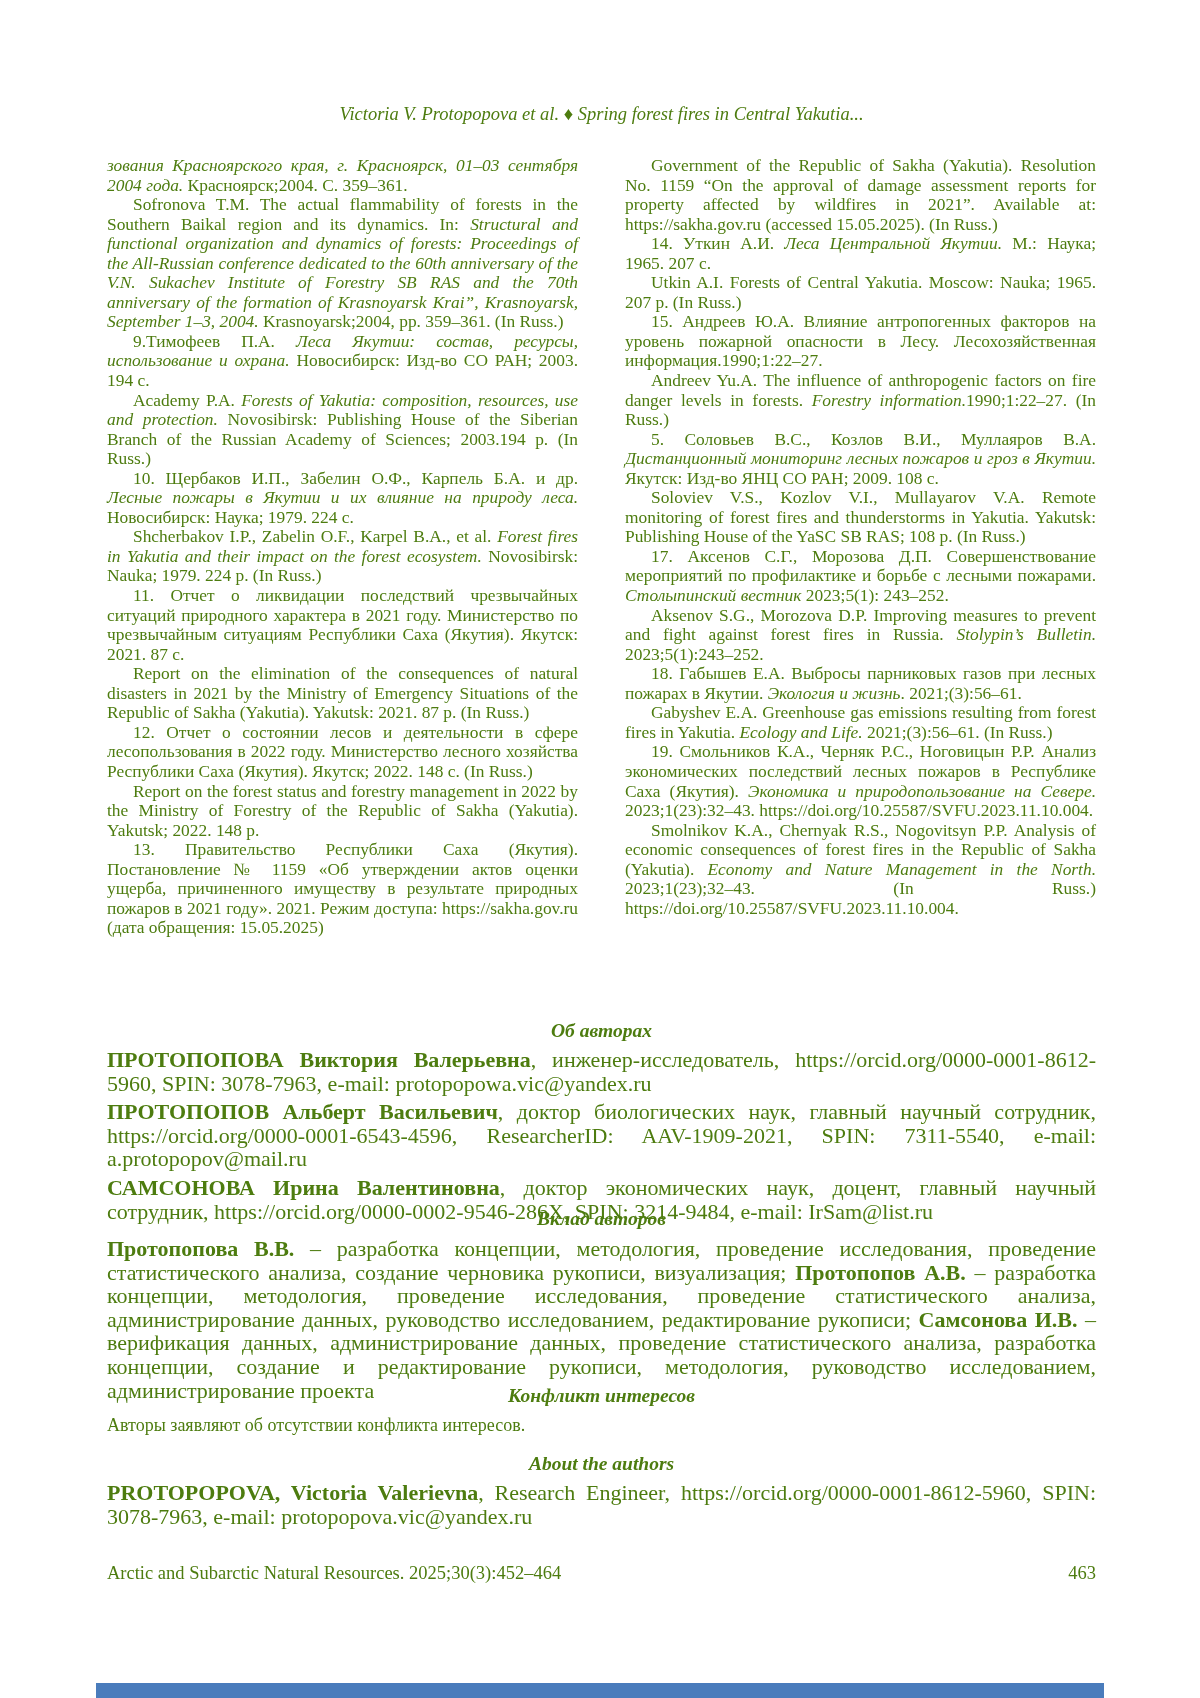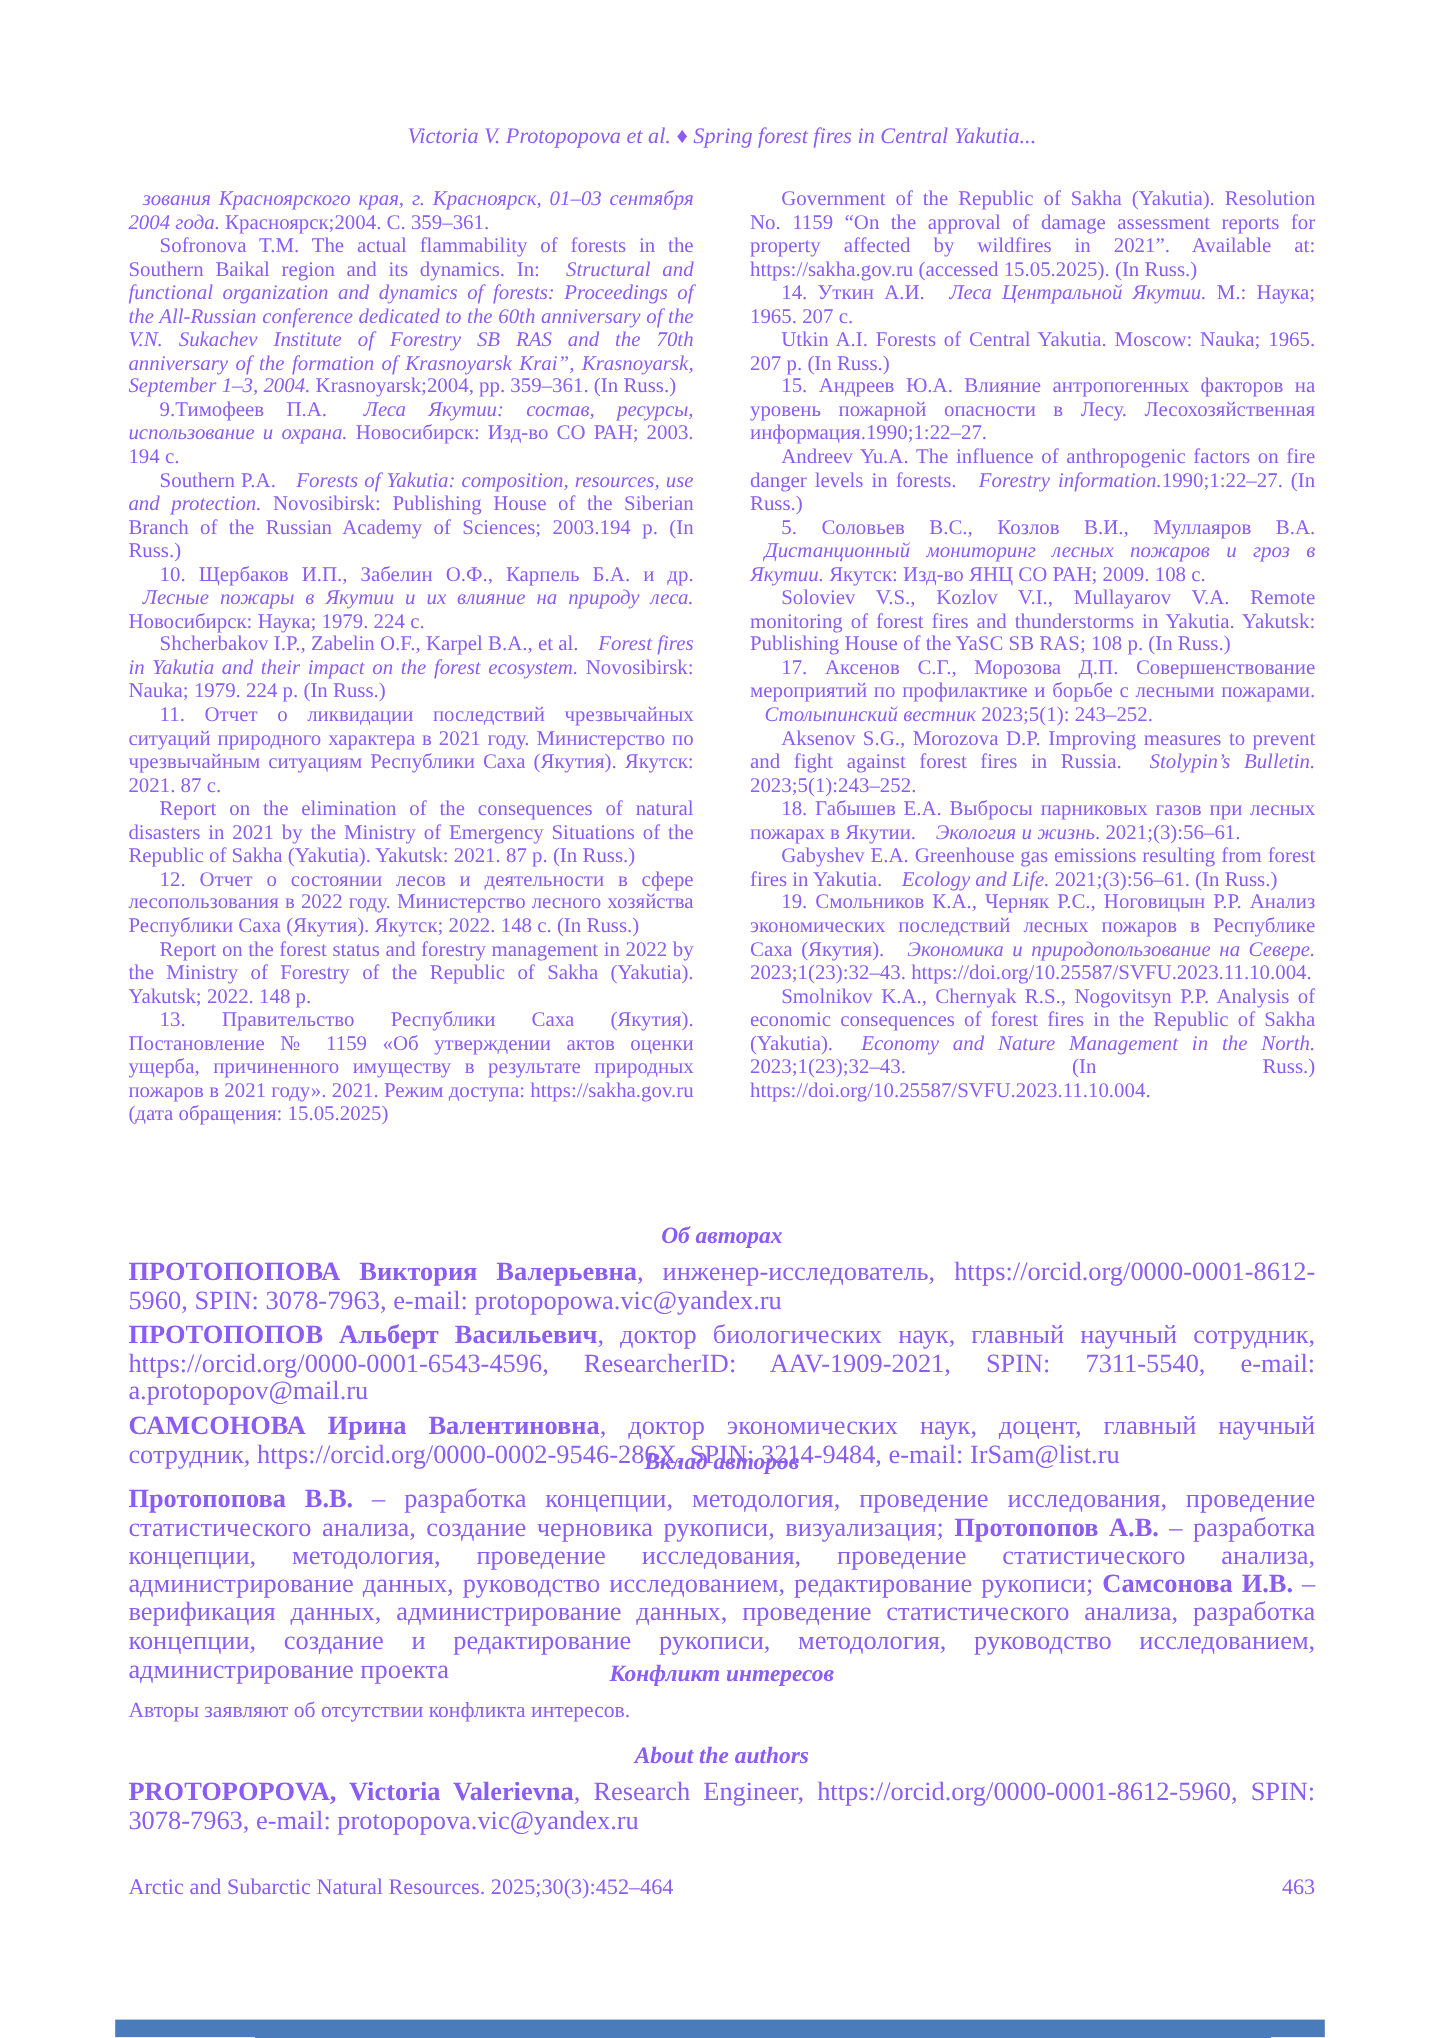--- a/index.html
+++ b/index.html
@@ -1,45 +1,45 @@
 <!DOCTYPE html>
 <html><head>
 <meta charset="utf-8">
 <style>
   html,body{margin:0;padding:0;background:#ffffff;}
   .page{position:relative;width:1200px;height:1698px;background:#ffffff;overflow:hidden;
-        font-family:"Liberation Serif", serif;color:#8b5cf6;}
+        font-family:"Liberation Serif", serif;color:#4d7c0f;}
   .abs{position:absolute;}
   .running-head{top:104px;left:107px;width:989px;text-align:center;font-style:italic;font-size:18.5px;}
   .refs{top:156px;left:107px;width:989px;display:flex;justify-content:space-between;}
   .col{width:471px;text-align:justify;font-size:17.4px;line-height:19.55px;}
   .col p{margin:0;}
   .ind{text-indent:26px;}
-  .it{font-style:italic;margin-left:12px;}
+  .it{font-style:italic;}
   .bd{font-weight:bold;}
   .sec-heading{left:107px;width:989px;text-align:center;font-weight:bold;font-style:italic;font-size:19.5px;line-height:22px;}
   .rich-block{left:107px;width:989px;text-align:justify;font-size:22px;line-height:23.6px;}
   .rich-block p{margin:0 0 5px 0;}
   .plain-text{left:107px;width:989px;font-size:18px;line-height:23.6px;}
   .footer{top:1563px;left:107px;width:989px;display:flex;justify-content:space-between;font-size:18.5px;gap:48px;}
   .bottom-bar{top:1683px;left:96px;width:1008px;height:15px;background:#4a7cbc;}
 </style>
 </head>
 <body>
 
 <div class="page">
 
   <div class="abs running-head">Victoria V. Protopopova et al. ♦ Spring forest fires in Central Yakutia...</div>
 
   <div class="abs refs">
     <div class="col">
         <p><span class="it">зования Красноярского края, г. Красноярск, 01–03 сентября 2004 года.</span><span> Красноярск;2004. С. 359–361.</span></p>
         <p class="ind"><span>Sofronova T.M. The actual flammability of forests in the Southern Baikal region and its dynamics. In: </span><span class="it">Structural and functional organization and dynamics of forests: Proceedings of the All-Russian conference dedicated to the 60th anniversary of the V.N. Sukachev Institute of Forestry SB RAS and the 70th anniversary of the formation of Krasnoyarsk Krai”, Krasnoyarsk, September 1–3, 2004.</span><span> Krasnoyarsk;2004, pp. 359–361. (In Russ.)</span></p>
         <p class="ind"><span>9.Тимофеев П.А. </span><span class="it">Леса Якутии: состав, ресурсы, использование и охрана.</span><span> Новосибирск: Изд-во СО РАН; 2003. 194 с.</span></p>
-        <p class="ind"><span>Southern P.A. </span><span class="it">Forests of Yakutia: composition, resources, use and protection.</span><span> Novosibirsk: Publishing House of the Siberian Branch of the Russian Academy of Sciences; 2003.194 p. (In Russ.)</span></p>
+        <p class="ind"><span>Academy P.A. </span><span class="it">Forests of Yakutia: composition, resources, use and protection.</span><span> Novosibirsk: Publishing House of the Siberian Branch of the Russian Academy of Sciences; 2003.194 p. (In Russ.)</span></p>
         <p class="ind"><span>10. Щербаков И.П., Забелин О.Ф., Карпель Б.А. и др. </span><span class="it">Лесные пожары в Якутии и их влияние на природу леса.</span><span> Новосибирск: Наука; 1979. 224 с.</span></p>
         <p class="ind"><span>Shcherbakov I.P., Zabelin O.F., Karpel B.A., et al. </span><span class="it">Forest fires in Yakutia and their impact on the forest ecosystem.</span><span> Novosibirsk: Nauka; 1979. 224 p. (In Russ.)</span></p>
         <p class="ind"><span>11. Отчет о ликвидации последствий чрезвычайных ситуаций природного характера в 2021 году. Министерство по чрезвычайным ситуациям Республики Саха (Якутия). Якутск: 2021. 87 с.</span></p>
         <p class="ind"><span>Report on the elimination of the consequences of natural disasters in 2021 by the Ministry of Emergency Situations of the Republic of Sakha (Yakutia). Yakutsk: 2021. 87 p. (In Russ.)</span></p>
         <p class="ind"><span>12. Отчет о состоянии лесов и деятельности в сфере лесопользования в 2022 году. Министерство лесного хозяйства Республики Саха (Якутия). Якутск; 2022. 148 с. (In Russ.)</span></p>
         <p class="ind"><span>Report on the forest status and forestry management in 2022 by the Ministry of Forestry of the Republic of Sakha (Yakutia). Yakutsk; 2022. 148 p.</span></p>
         <p class="ind"><span>13. Правительство Республики Саха (Якутия). Постановление № 1159 «Об утверждении актов оценки ущерба, причиненного имуществу в результате природных пожаров в 2021 году». 2021. Режим доступа: https://sakha.gov.ru (дата обращения: 15.05.2025)</span></p>
       </div>
     <div class="col">
         <p class="ind"><span>Government of the Republic of Sakha (Yakutia). Resolution No. 1159 “On the approval of damage assessment reports for property affected by wildfires in 2021”. Available at: https://sakha.gov.ru (accessed 15.05.2025). (In Russ.)</span></p>

